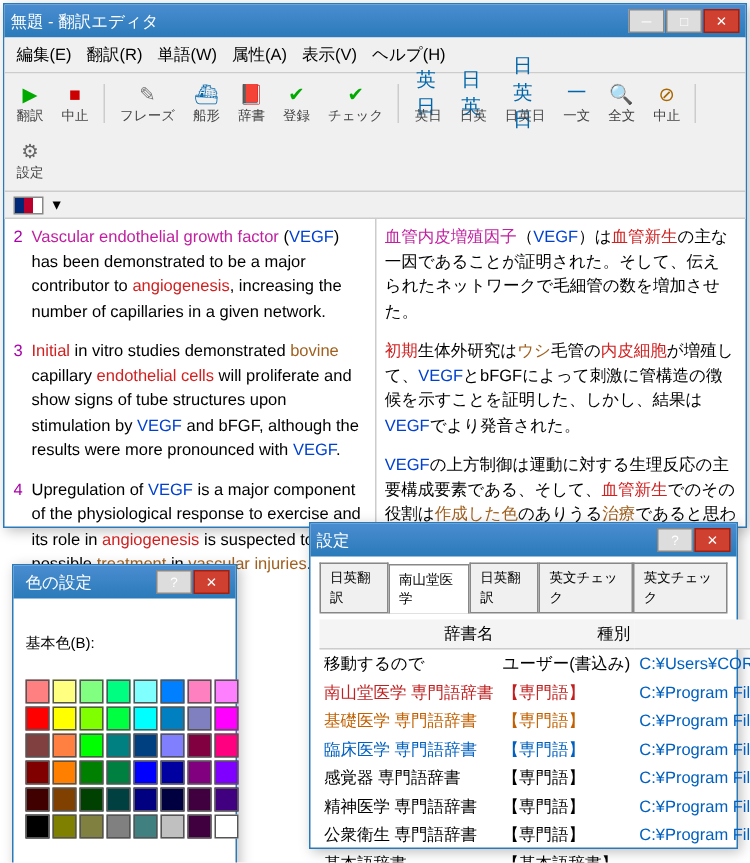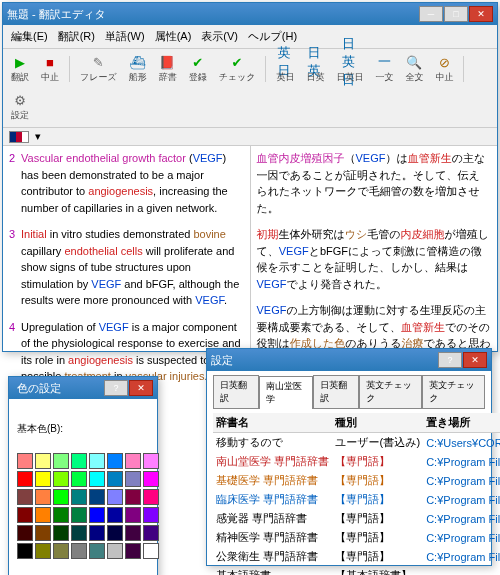--- a/index.html
+++ b/index.html
@@ -33,21 +33,21 @@
 .sw{width:16px;height:16px;border:1px solid #555;cursor:pointer}
 .swblank{background:#fff;border:1px solid #aaa}
 .lbl{font-size:10px;margin:17px 0}
 
 #setd{left:206px;top:348px;width:286px;height:218px}
 #setd .body{padding:4px 6px}
 .tabs{display:flex;border-bottom:1px solid #888;gap:0;margin-bottom:4px}
 .tab{padding:3px 6px;border:1px solid #888;border-bottom:none;font-size:9px;background:#f0f0f0;cursor:pointer}
 .tab.act{background:#fff;position:relative;top:1px}
 .tbl{width:100%;border-collapse:collapse;font-size:9px}
-.tbl th{text-align:left;padding:2px 3px;border-bottom:1px solid #ccc;background:#f4f4f4;font-weight:bold}
+.tbl th{text-align:right;padding:2px 3px;border-bottom:1px solid #ccc;background:#f4f4f4;font-weight:normal}
 .tbl td{padding:2px 3px;white-space:nowrap;overflow:hidden}
 </style>
 </head>
 <body>
 
 <div class="win" id="mainw" style="left:2px;top:2px;width:496px;height:350px">
  <div class="titlebar">
   <span class="t">無題 - 翻訳エディタ</span>
   <div class="winbtns">
    <div class="winbtn">─</div>

